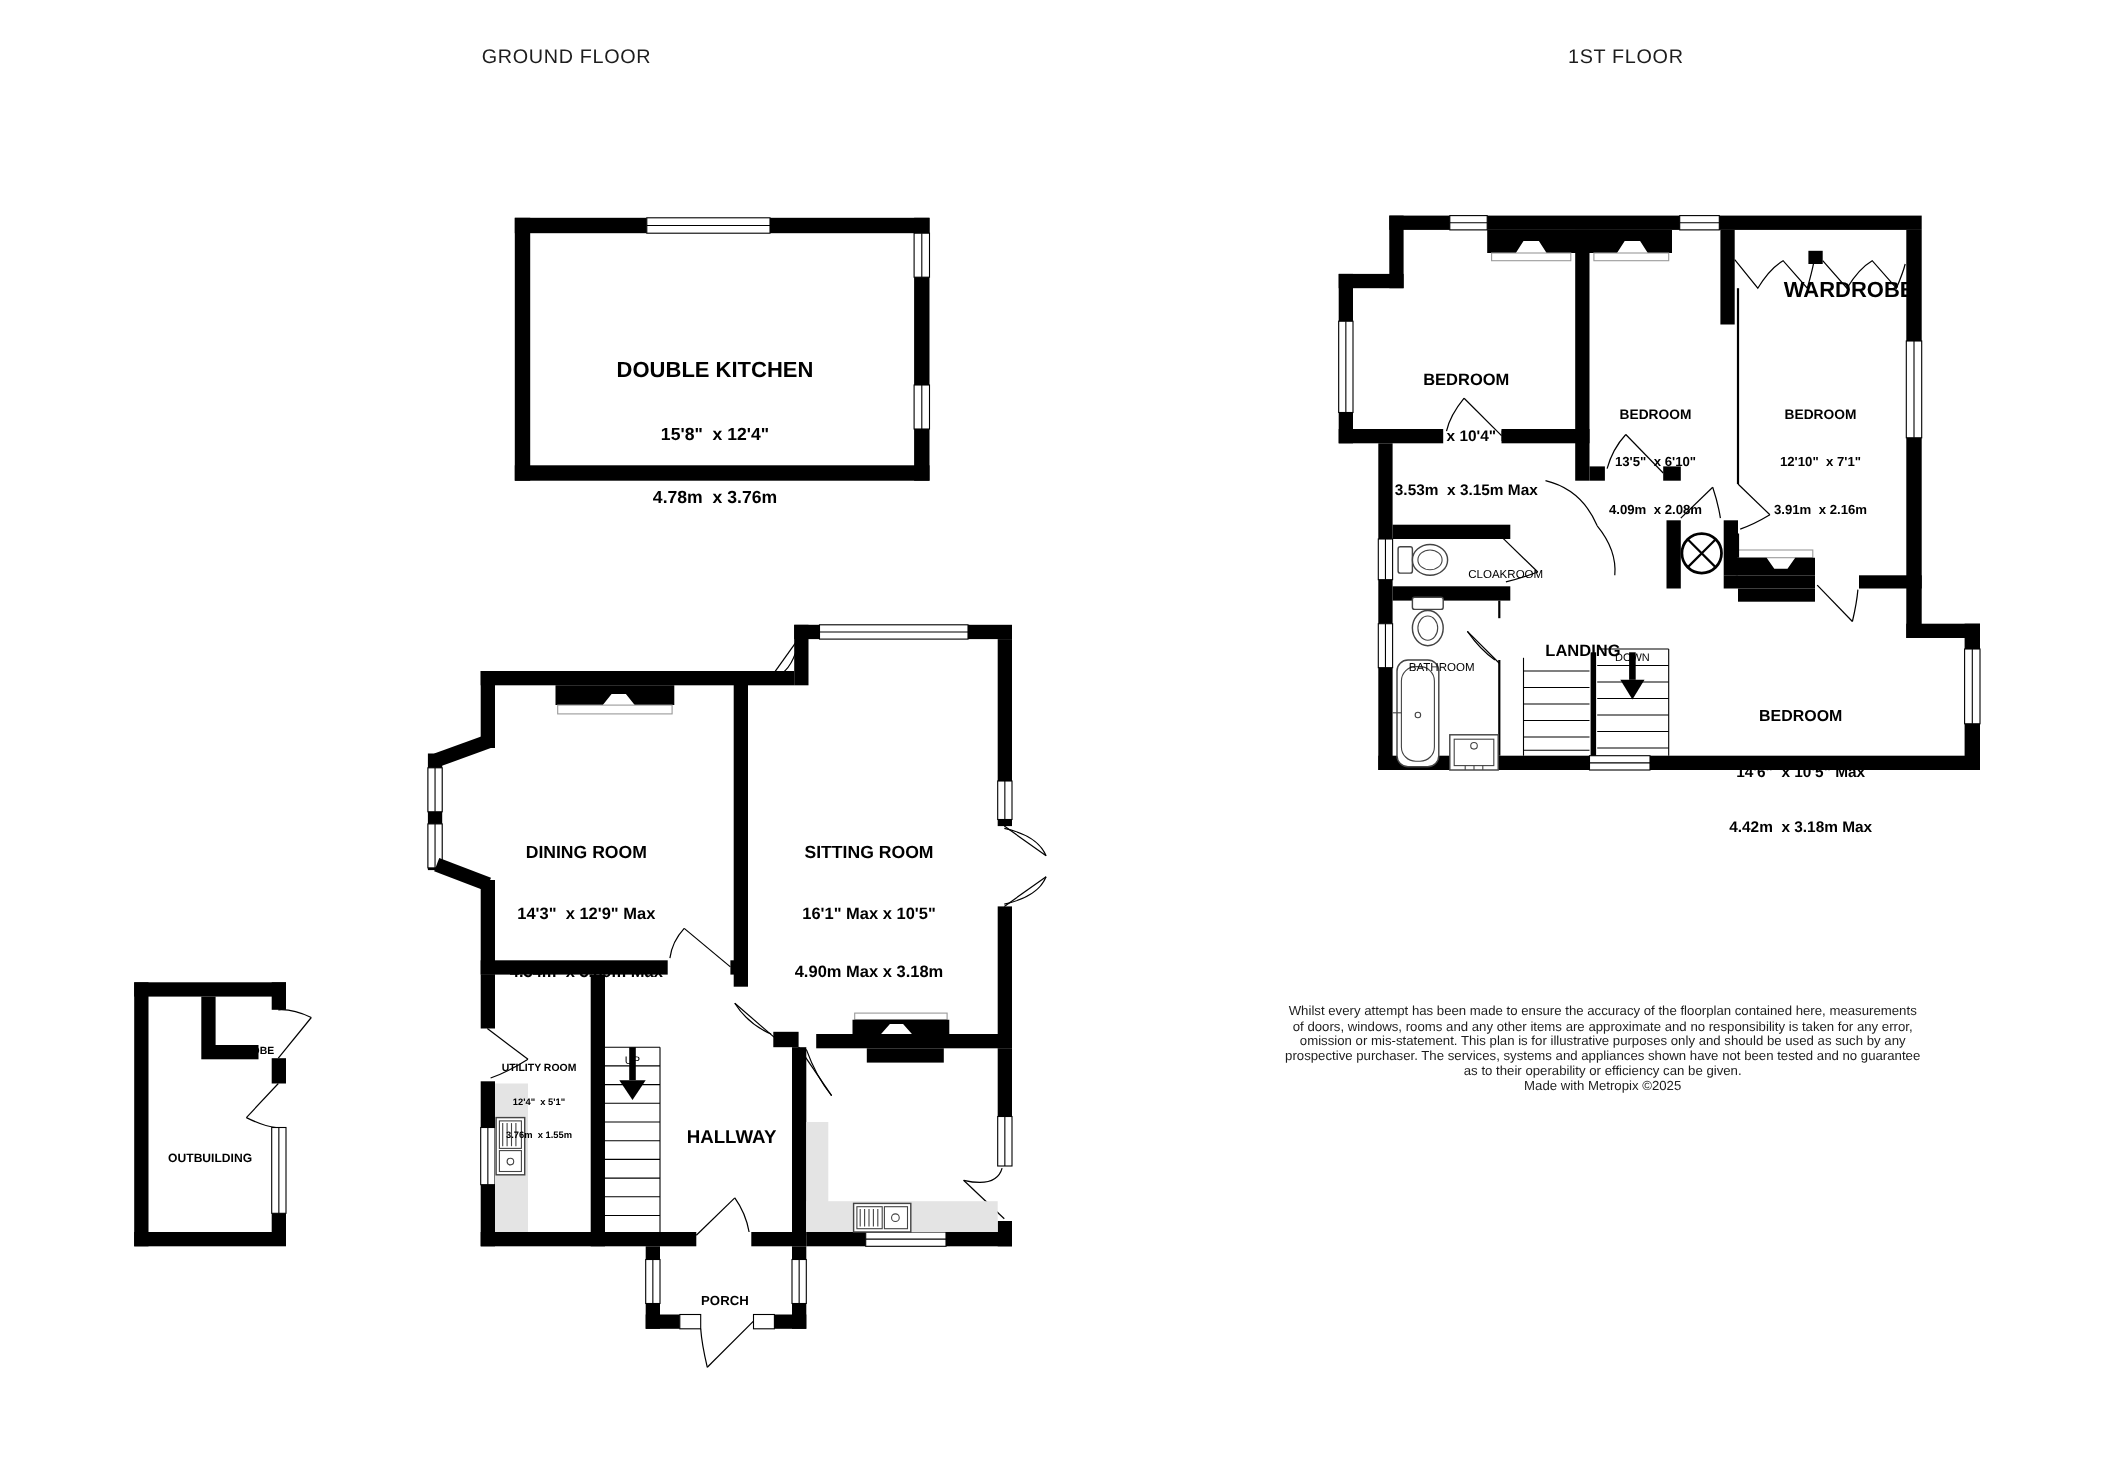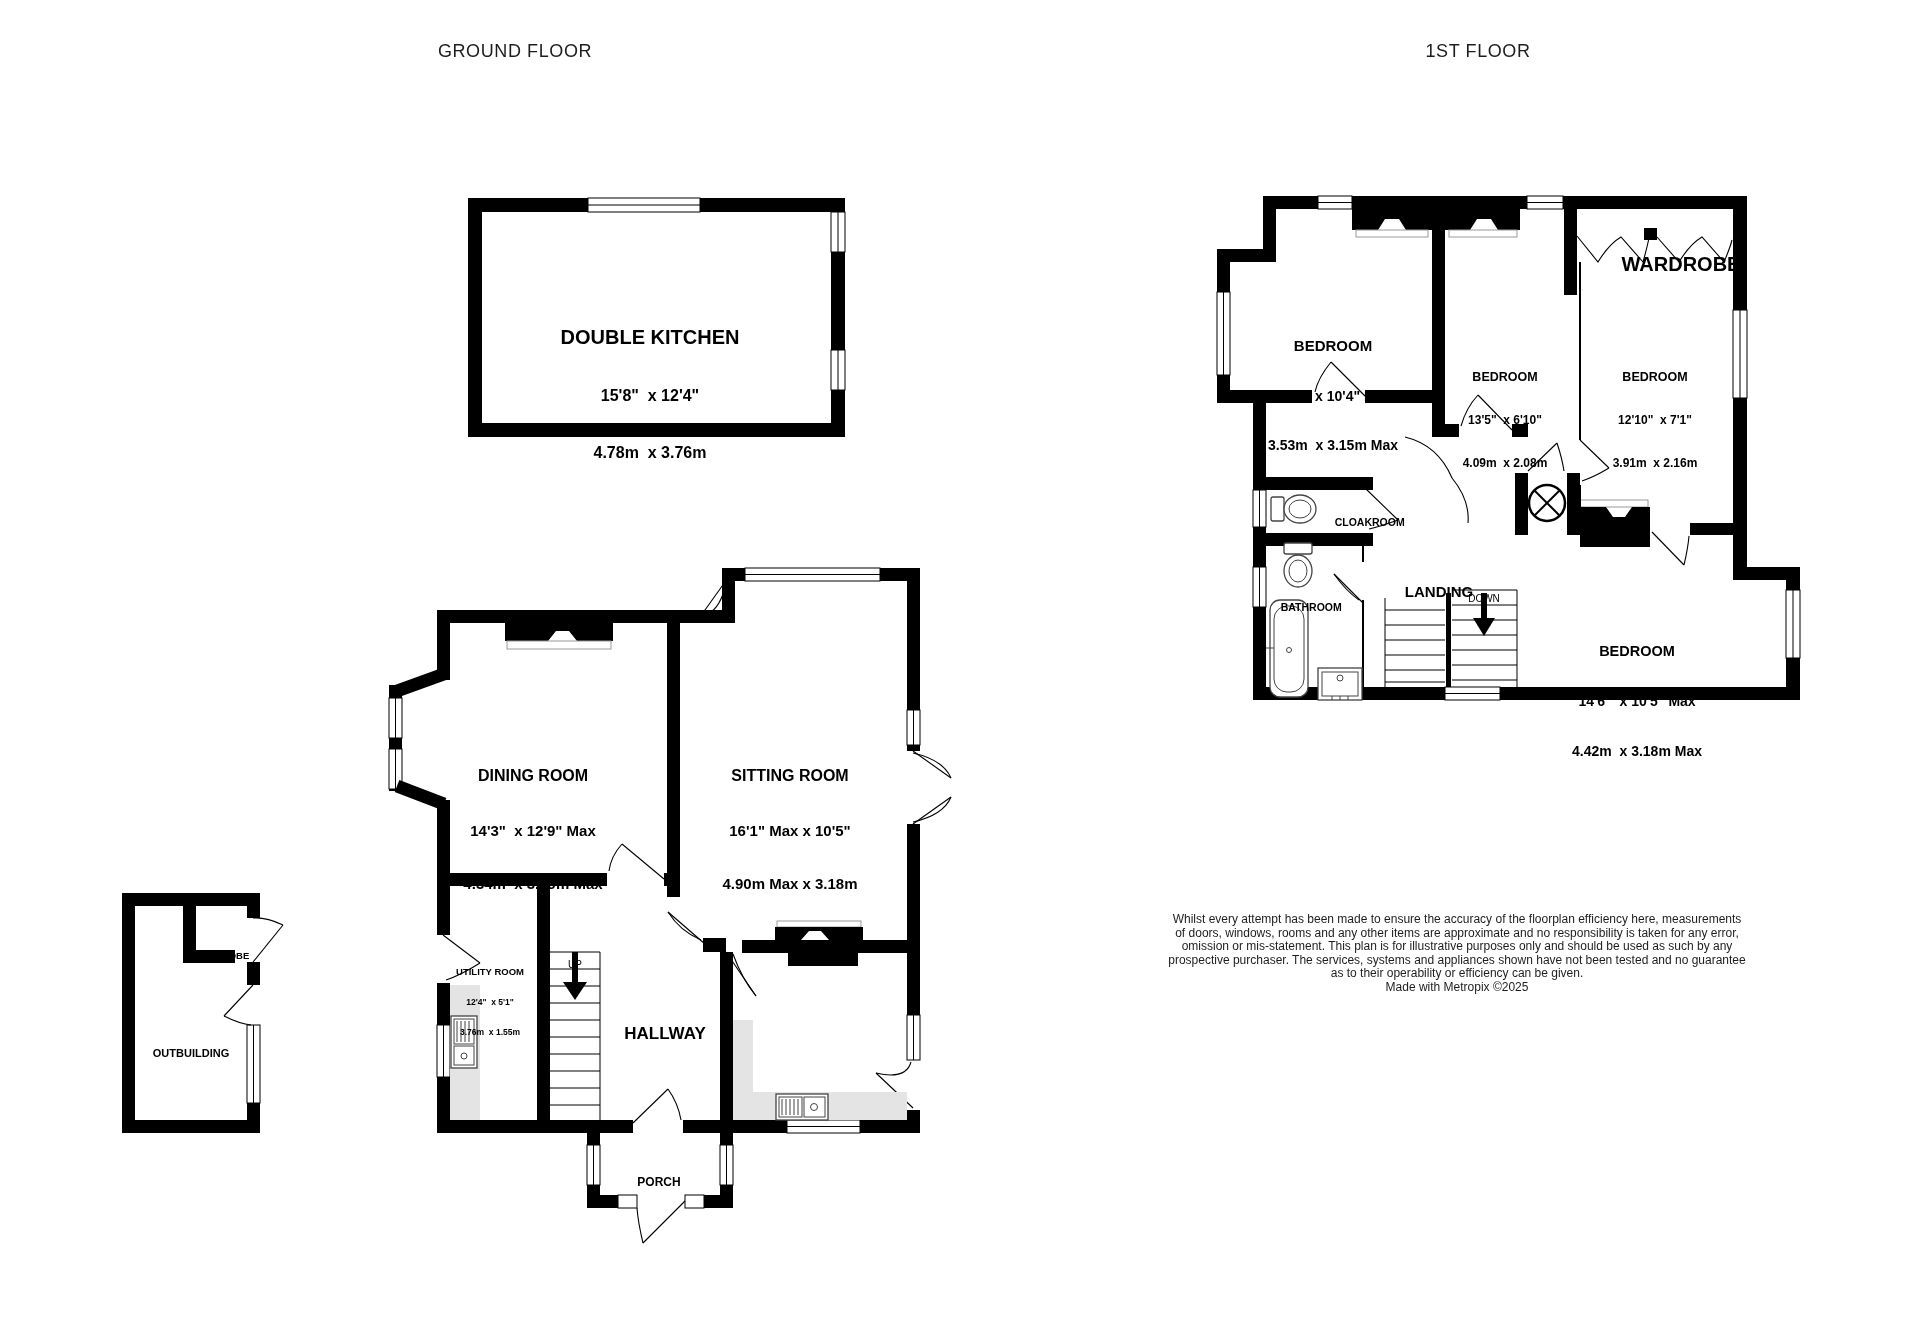--- a/index.html
+++ b/index.html
@@ -15,21 +15,21 @@
   .counter{fill:#e4e4e4;}
   .fix{fill:#fff;stroke:#444;stroke-width:1.3;}
   .fx{fill:none;stroke:#444;stroke-width:1;}
   .arrowline{stroke:#000;stroke-width:6;}
   .tread{stroke:#000;stroke-width:1;}
   .title{position:absolute;transform:translateX(-50%);font-size:18px;letter-spacing:.6px;
          color:#1d1d1d;white-space:pre;}
   .lbl{position:absolute;transform:translateX(-50%);text-align:center;font-weight:bold;
        color:#000;white-space:pre;line-height:1.18;}
   .lbl span{display:block;}
-  .lbl-left{position:absolute;font-weight:bold;color:#000;white-space:pre;}
+  .lbl-left{position:absolute;font-weight:normal;color:#000;white-space:pre;}
   .disc{position:absolute;left:1457px;top:913px;transform:translateX(-50%);width:740px;
         text-align:center;font-size:12px;line-height:13.6px;color:#1d1d1d;}
 </style>
 </head>
 <body>
 
 <div id="stage">
 
 <svg width="1920" height="1331" viewBox="0 0 1920 1331">
 
@@ -432,21 +432,21 @@
 
   <div class="lbl-left" style="left:1323px;top:504px;font-size:10.5px;">
     <span>CLOAKROOM</span>
   </div>
 
   <div class="lbl-left" style="left:1269px;top:589px;font-size:10.5px;">
     <span>BATHROOM</span>
   </div>
 
   <div class="disc">
-    <div>Whilst every attempt has been made to ensure the accuracy of the floorplan efficiency here, measurements</div>
+    <div>Whilst every attempt has been made to ensure the accuracy of the floorplan contained here, measurements</div>
     <div>of doors, windows, rooms and any other items are approximate and no responsibility is taken for any error,</div>
     <div>omission or mis-statement. This plan is for illustrative purposes only and should be used as such by any</div>
     <div>prospective purchaser. The services, systems and appliances shown have not been tested and no guarantee</div>
     <div>as to their operability or efficiency can be given.</div>
     <div>Made with Metropix ©2025</div>
   </div>
 
 </div>
 
 </body></html>

